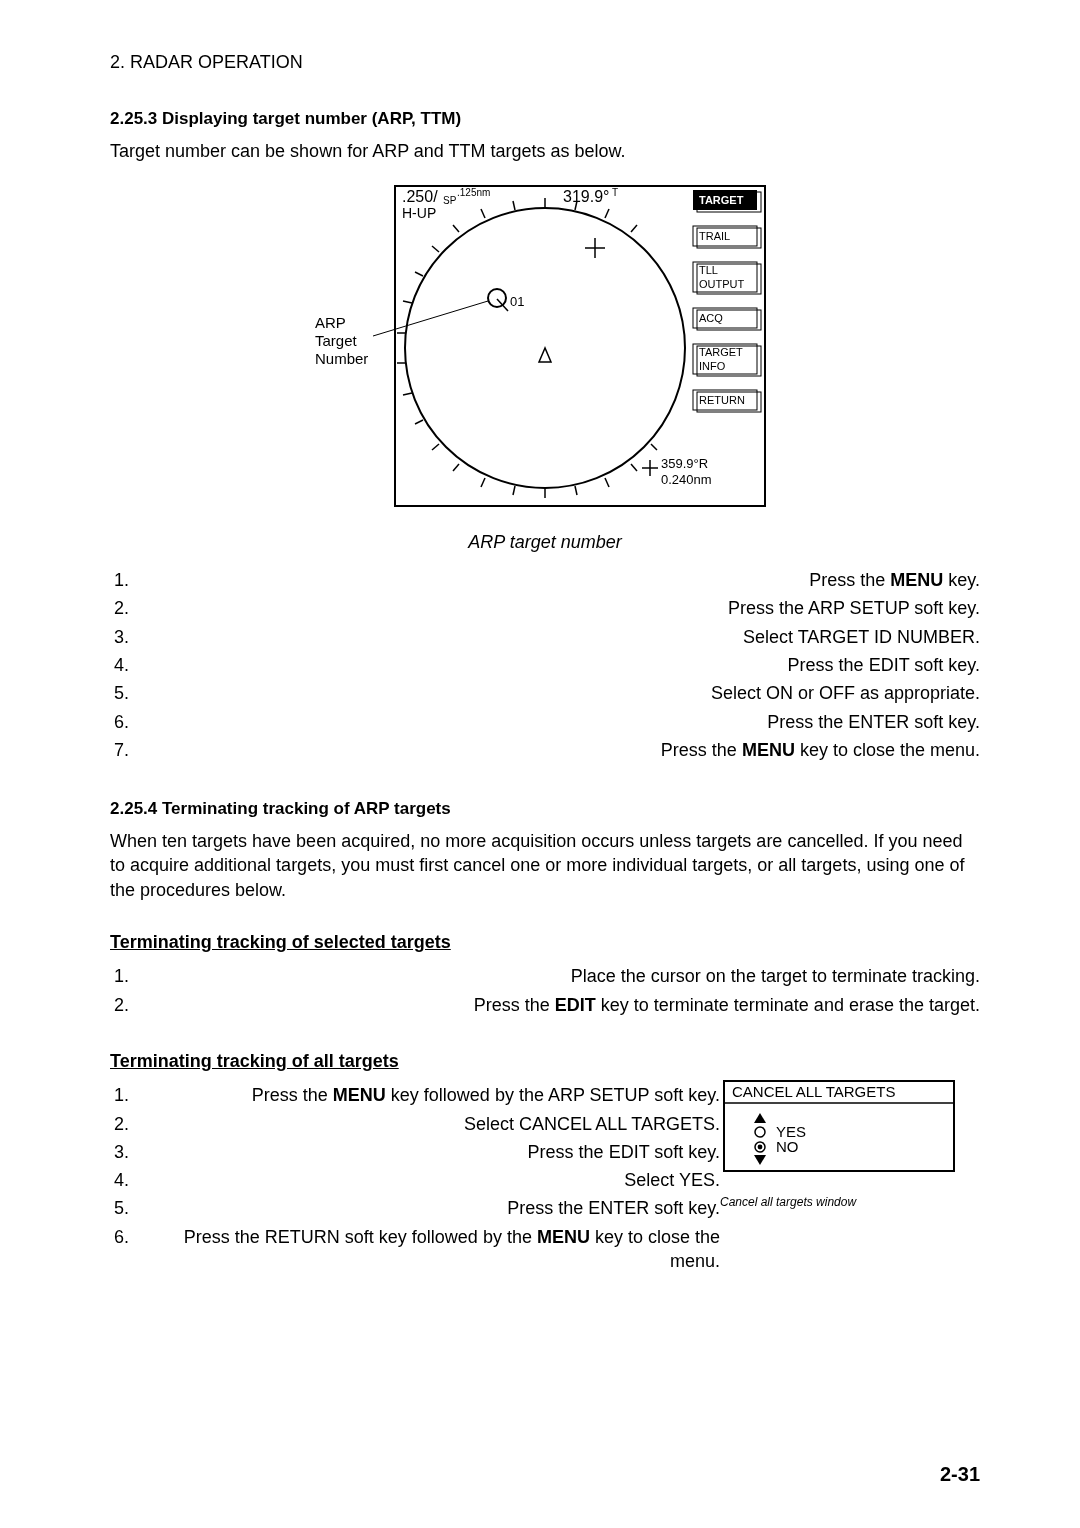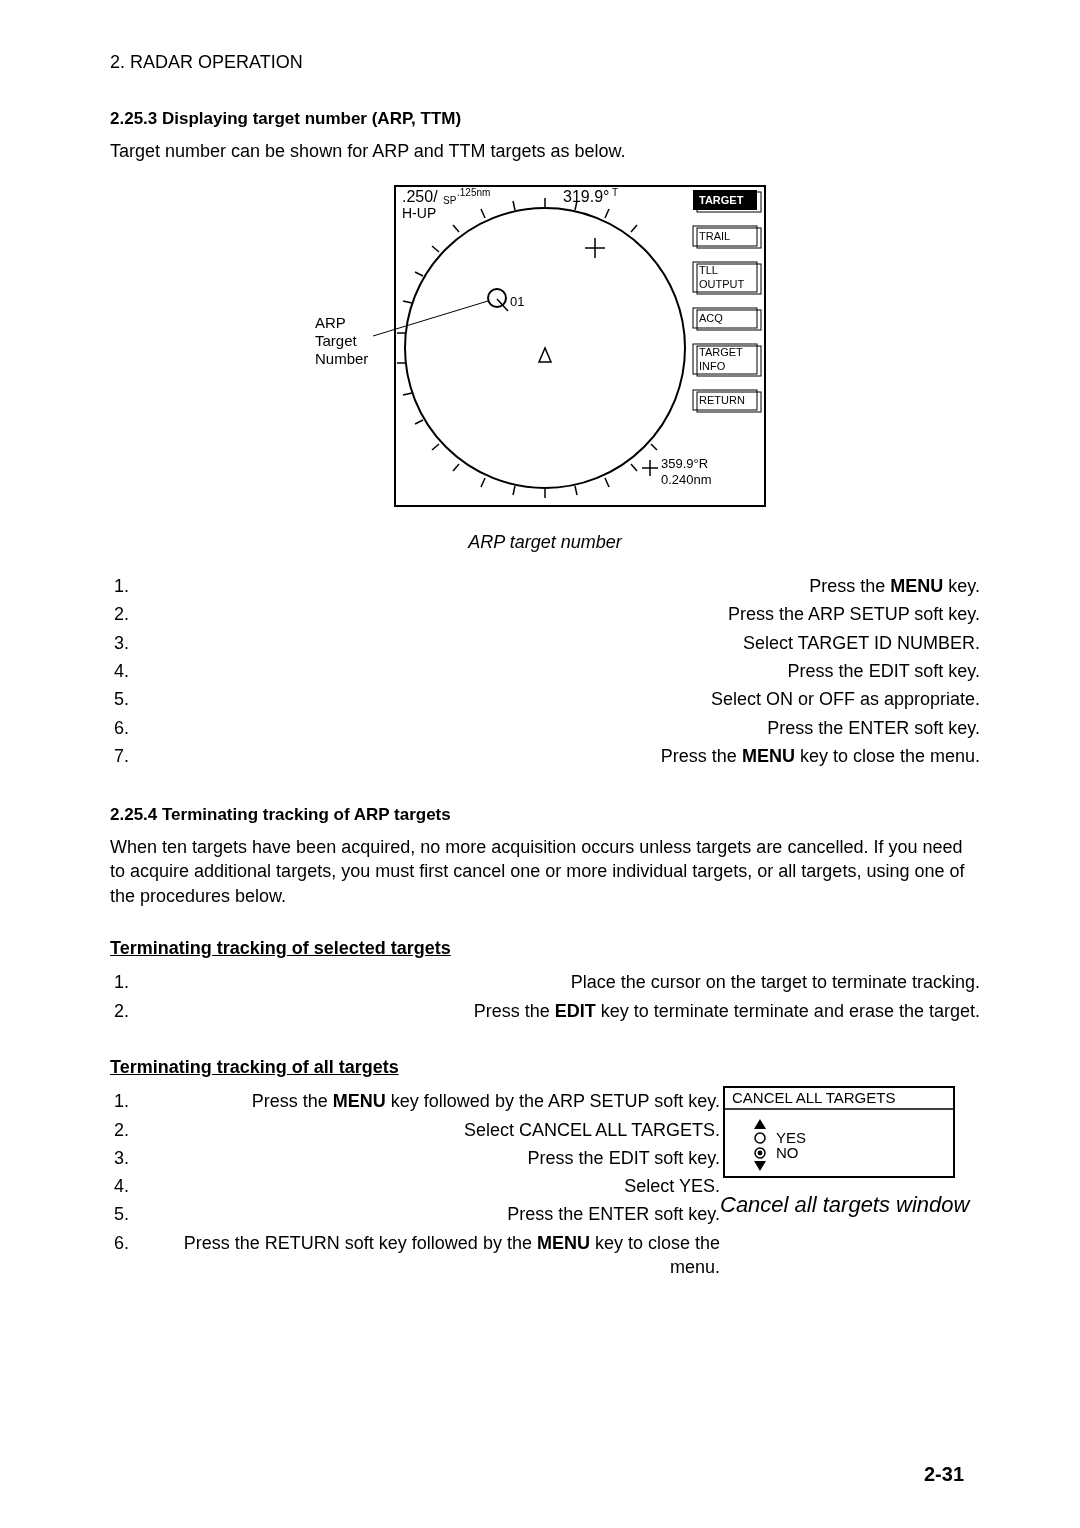--- a/index.html
+++ b/index.html
@@ -13,30 +13,30 @@
     box-sizing: border-box;
     padding: 50px 100px 30px 110px;
     position: relative;
     line-height: 1.35;
   }
   .header-right { font-size: 18px; }
   h2 { font-size: 17px; font-weight: bold; margin: 34px 0 8px; }
   .intro { margin: 6px 0 14px; }
   .fig-wrap { text-align: center; margin: 8px 0 4px; }
   svg.radar { width: 460px; height: 340px; }
-  .caption { text-align: center; font-style: italic; margin: 6px 0 18px; }
+  .caption { text-align: center; font-style: italic; margin: 6px 0 12px; }
   ol.steps { margin: 4px 0 16px 2px; padding-left: 22px; text-align: right; }
   ol.steps li { padding: 2px 0 2px 6px; }
   .under { font-weight: bold; text-decoration: underline; display: inline-block; margin: 14px 0 4px; text-align: right; }
   .row { display: flex; align-items: flex-start; }
   .row .left { flex: 1; }
   .cancel-box-wrap { width: 260px; text-align: left; }
   svg.cancelbox { width: 240px; height: 100px; }
-  .cancel-caption { font-style: italic; margin-top: 0; font-size: 22px; }
-  .pagenum { position: absolute; bottom: 40px; right: 116px; font-weight: bold; font-size: 20px; }
+  .cancel-caption { font-style: italic; margin-top: 10px; font-size: 12px; }
+  .pagenum { position: absolute; bottom: 40px; right: 100px; font-weight: bold; font-size: 20px; }
   b { font-weight: bold; }
 </style>
 </head>
 <body>
 
 
 
 <div class="header-right">2. RADAR OPERATION</div>
 
 

